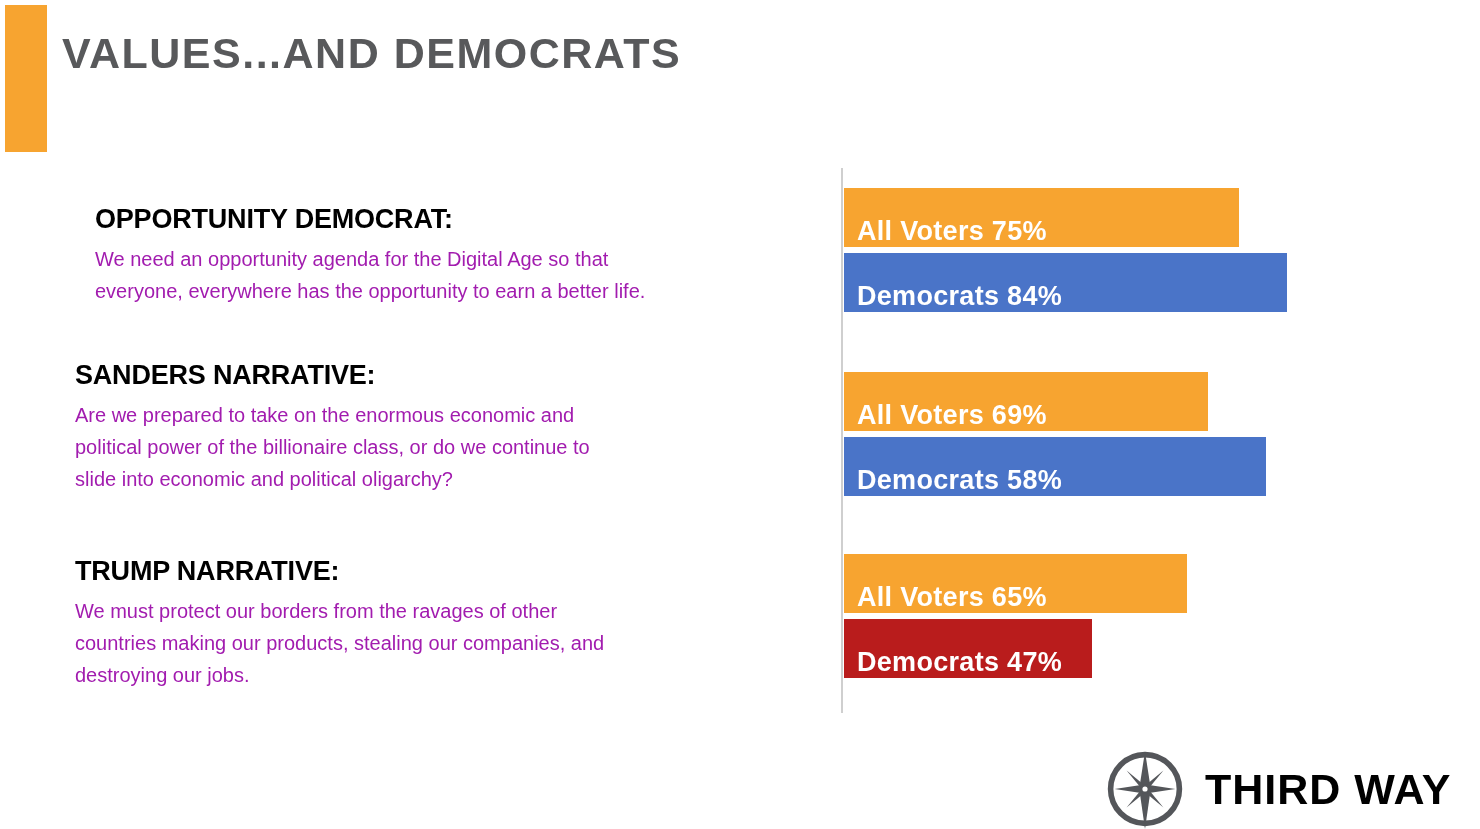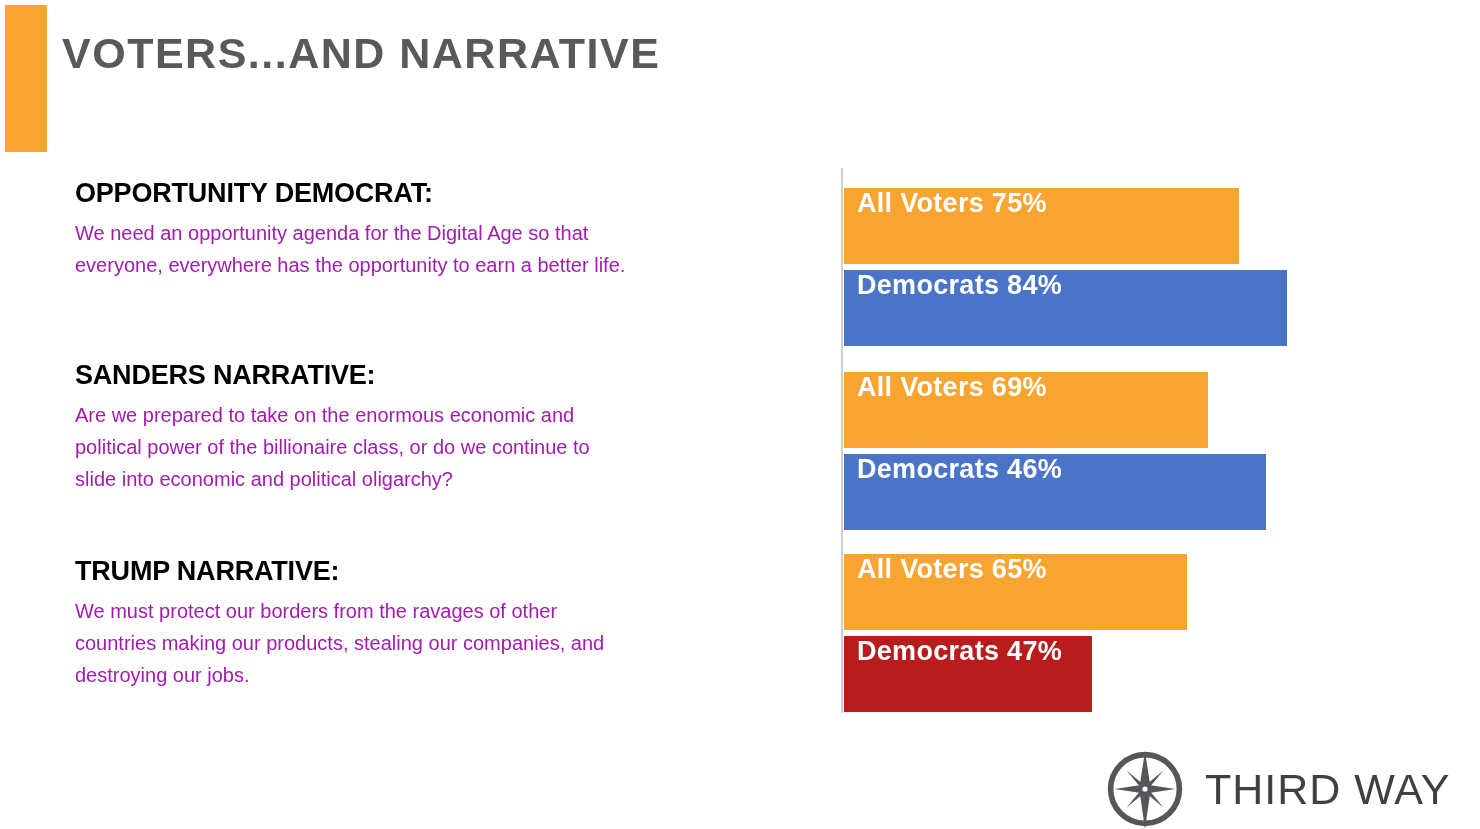--- a/index.html
+++ b/index.html
@@ -40,77 +40,77 @@
     letter-spacing: -0.2px;
     margin-bottom: 8px;
     white-space: nowrap;
   }
   .narrative .body-line {
     font-size: 20px;
     line-height: 32px;
     color: #a21caf;
     white-space: nowrap;
   }
-  #narrative-1 { top: 178px; }
+  #narrative-1 { top: 204px; margin-left: 20px; }
   #narrative-2 { top: 360px; }
   #narrative-3 { top: 556px; }
 
   .chart-area { position: absolute; left: 0; top: 0; width: 1480px; height: 829px; }
   .axis-line {
     position: absolute;
     left: 841px; top: 168px;
     width: 2px; height: 545px;
     background: #CFCFCF;
   }
   .bar-group {
     position: absolute;
     left: 844px;
     display: flex;
     flex-direction: column;
     gap: 6px;
   }
   .bar {
-    height: 76px;
+    height: 59px;
     display: flex;
-    align-items: flex-start;
+    align-items: flex-end;
   }
   .bar-label {
     color: #ffffff;
     font-weight: bold;
     font-size: 27px;
     padding-left: 13px;
     letter-spacing: 0.3px;
     white-space: nowrap;
   }
 
   .footer-logo {
     position: absolute;
     left: 1105px; top: 749px;
     display: flex;
     align-items: center;
   }
   .logo-mark { width: 80px; height: 80px; }
   .logo-text {
     margin-left: 20px;
     font-size: 43px;
-    font-weight: normal;
-    color: #404040;
+    font-weight: bold;
+    color: #000000;
     letter-spacing: 1px;
     white-space: nowrap;
   }
 </style>
 </head>
 <body>
 
 <div class="slide">
 
   <div class="accent-bar"></div>
 
   <h1 class="title">
-    <div>VOTERS...AND NARRATIVE</div>
+    <div>VALUES...AND DEMOCRATS</div>
   </h1>
 
   <section class="narrative" id="narrative-1">
     <h2>OPPORTUNITY DEMOCRAT:</h2>
     <div class="body-line">We need an opportunity agenda for the Digital Age so that</div>
     <div class="body-line">everyone, everywhere has the opportunity to earn a better life.</div>
   </section>
 
   <section class="narrative" id="narrative-3">
     <h2>TRUMP NARRATIVE:</h2>
@@ -135,21 +135,21 @@
           </div>
           <div class="bar" style="width: 443px; background-color: rgb(74, 116, 200);">
             <span class="bar-label">Democrats 84%</span>
           </div>
         </div>
         <div class="bar-group" style="top: 372px;">
           <div class="bar" style="width: 364px; background-color: rgb(247, 164, 48);">
             <span class="bar-label">All Voters 69%</span>
           </div>
           <div class="bar" style="width: 422px; background-color: rgb(74, 116, 200);">
-            <span class="bar-label">Democrats 46%</span>
+            <span class="bar-label">Democrats 58%</span>
           </div>
         </div>
         <div class="bar-group" style="top: 554px;">
           <div class="bar" style="width: 343px; background-color: rgb(247, 164, 48);">
             <span class="bar-label">All Voters 65%</span>
           </div>
           <div class="bar" style="width: 248px; background-color: #b91c1c;">
             <span class="bar-label">Democrats 47%</span>
           </div>
         </div>

